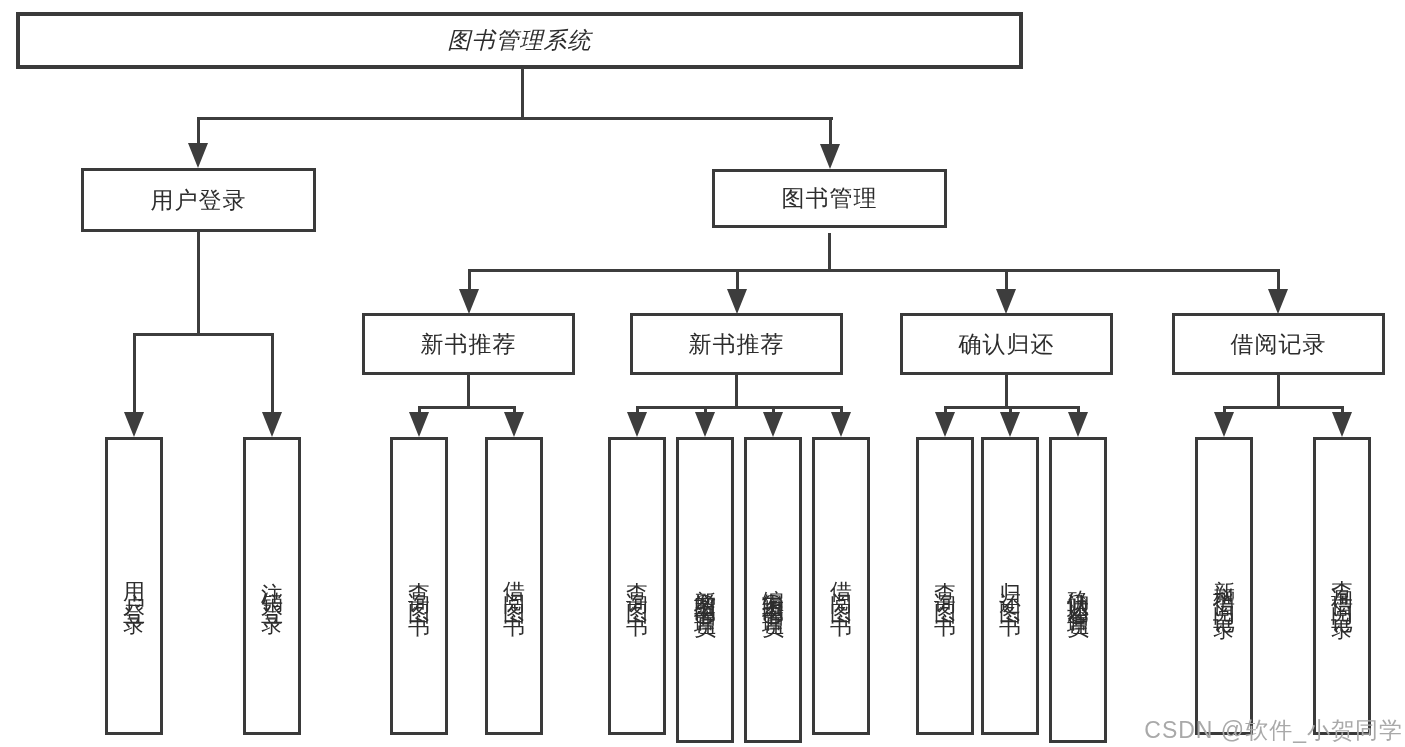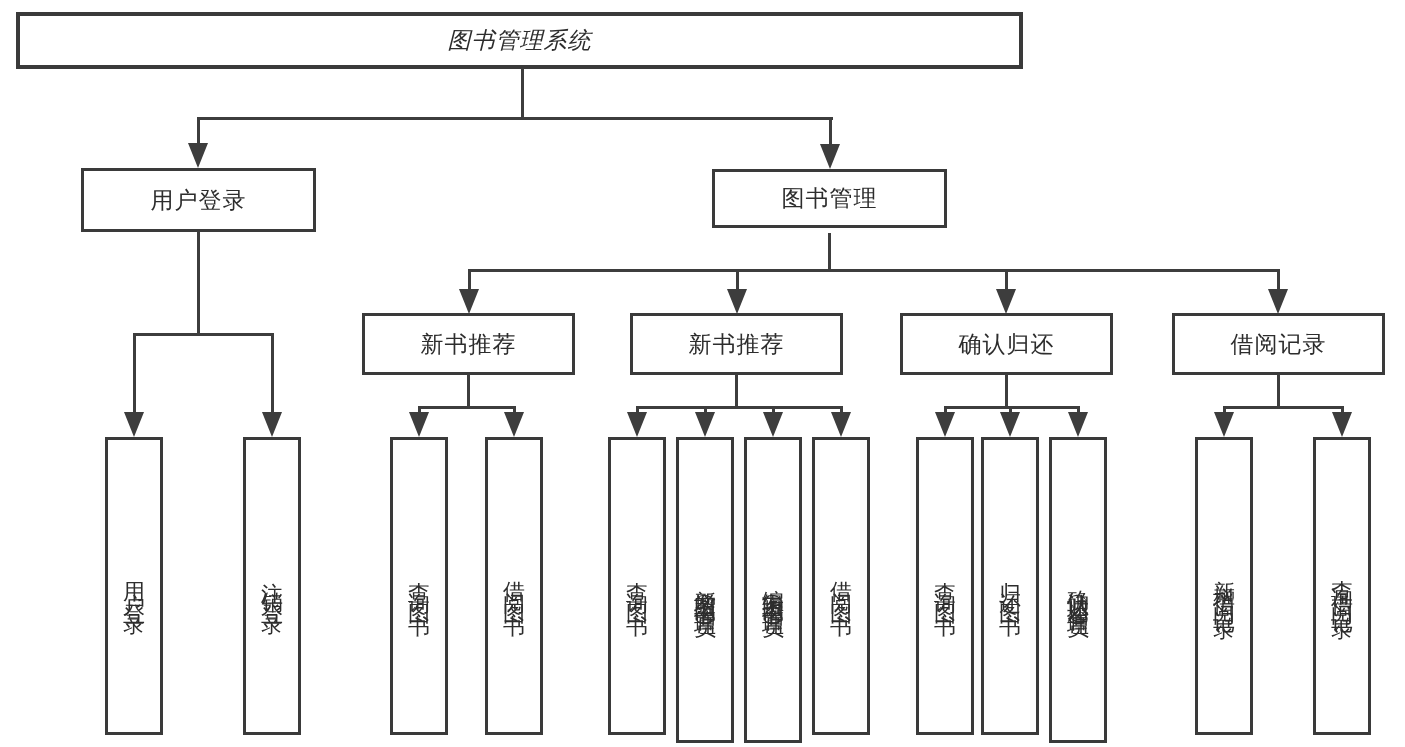--- a/index.html
+++ b/index.html
@@ -119,14 +119,15 @@
   <div class="box vbox ls9" style="left:744px;top:437px;width:58px;height:306px;">编辑图书（管理员）</div>
   <div class="box vbox ls4" style="left:812px;top:437px;width:58px;height:298px;">借阅图书</div>
 
   <div class="box vbox ls4" style="left:916px;top:437px;width:58px;height:298px;">查询图书</div>
   <div class="box vbox ls4" style="left:981px;top:437px;width:58px;height:298px;">归还图书</div>
   <div class="box vbox ls9" style="left:1049px;top:437px;width:58px;height:306px;">确认归还（管理员）</div>
 
   <div class="box vbox ls6" style="left:1195px;top:437px;width:58px;height:298px;">新增借阅记录</div>
   <div class="box vbox ls6" style="left:1313px;top:437px;width:58px;height:298px;">查询借阅记录</div>
 
+  <div class="watermark">CSDN @软件_小贺同学</div>
 
 </div>
 
 </body></html>

